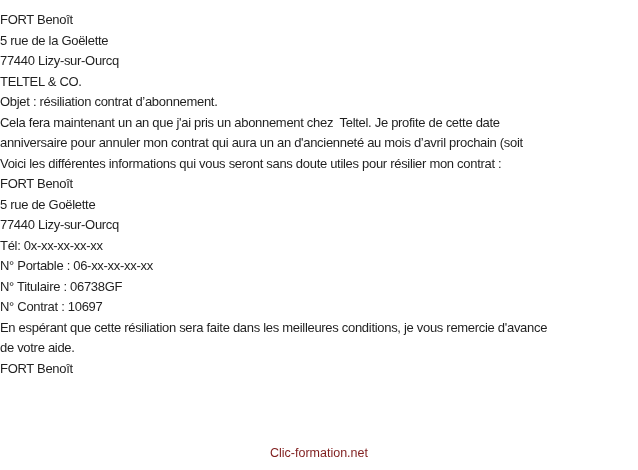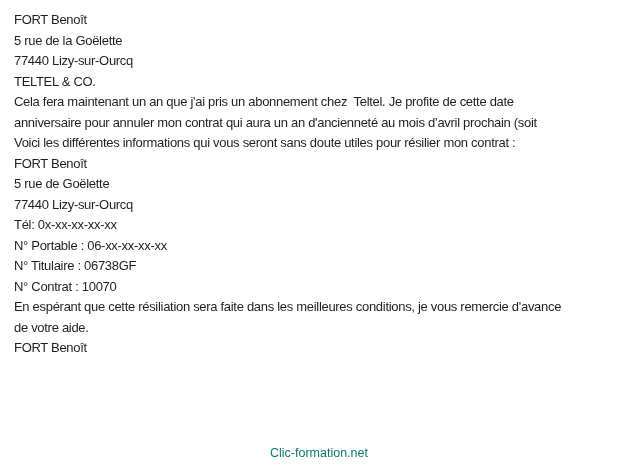--- a/index.html
+++ b/index.html
@@ -11,21 +11,21 @@
     width: 638px;
     height: 470px;
     overflow: hidden;
     font-family: "Liberation Sans", sans-serif;
   }
   .doc {
     position: relative;
     box-sizing: border-box;
     width: 638px;
     height: 470px;
-    padding: 10px 4px 0 14px;
+    padding: 10px 4px 0 0;
     background: #ffffff;
   }
   .line {
     height: 20.5px;
     line-height: 20.5px;
     font-size: 13px;
     letter-spacing: -0.3px;
     color: #1f1f1f;
     white-space: pre;
     overflow: visible;
@@ -39,40 +39,41 @@
     margin-left: 2px;
   }
   .watermark {
     position: absolute;
     top: 446px;
     left: 0;
     width: 100%;
     text-align: center;
     font-size: 12.5px;
     letter-spacing: 0;
-    color: #0f766e;
+    color: #7f1d1d;
     white-space: pre;
   }
 </style>
 </head>
 <body>
 
 <div class="doc">
   <div class="line"><span>FORT Benoît</span></div>
   <div class="line"><span>5 rue de la Goëlette</span></div>
   <div class="line"><span>77440 Lizy-sur-Ourcq</span></div>
   <div class="line"><span>TELTEL &amp; CO.</span></div>
+  <div class="line"><span>Objet : résiliation contrat d’abonnement.</span></div>
   <div class="line"><span>Cela fera maintenant un an que j'ai pris un abonnement chez  Teltel. Je profite de cette date</span></div>
   <div class="line"><span>anniversaire pour annuler mon contrat qui aura un an d'ancienneté au mois d’avril prochain (soit</span></div>
   <div class="line"><span>Voici les différentes informations qui vous seront sans doute utiles pour résilier mon contrat :</span></div>
   <div class="line"><span>FORT Benoît</span></div>
   <div class="line"><span>5 rue de Goëlette</span></div>
   <div class="line"><span>77440 Lizy-sur-Ourcq</span></div>
   <div class="line"><span>Tél: 0x-xx-xx-xx-xx</span></div>
   <div class="line"><span>N° Portable : 06-xx-xx-xx-xx</span></div>
   <div class="line"><span>N° Titulaire : 06738GF</span></div>
-  <div class="line"><span>N° Contrat : 10070</span></div>
+  <div class="line"><span>N° Contrat : 10697</span></div>
   <div class="line"><span>En espérant que cette résiliation sera faite dans les meilleures conditions, je vous remercie d'avance</span></div>
   <div class="line"><span>de votre aide.</span></div>
   <div class="line"><span>FORT Benoît</span></div>
 
   <div class="watermark">Clic-formation.net</div>
 </div>
 
 </body></html>

